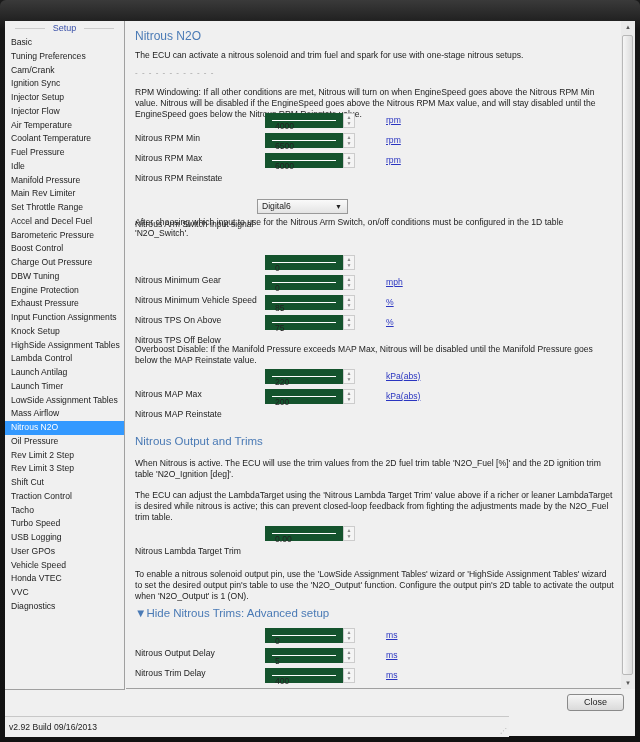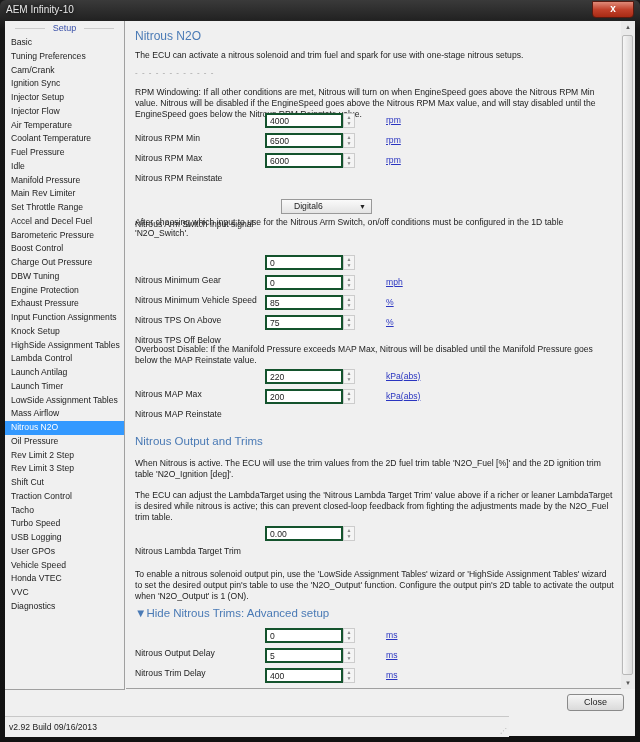--- a/index.html
+++ b/index.html
@@ -18,39 +18,35 @@
   .main { position:absolute; left:121px; top:0; width:495px; height:668px; overflow:hidden; border-bottom:1px solid #a0a0a0; padding-left:9px; box-sizing:border-box; }
   .scrollbar { position:absolute; left:616px; top:0; width:14px; height:668px; background:#eaeaea; }
   .sb-arrow { position:absolute; left:0; width:14px; height:12px; text-align:center; font-size:6px; line-height:12px; color:#555; }
   .sb-thumb { position:absolute; left:1px; top:14px; width:11px; height:640px; background:linear-gradient(90deg,#f6f6f6,#dcdcdc); border:1px solid #b8b8b8; border-radius:2px; box-sizing:border-box; }
   h1 { margin:0; position:absolute; left:9px; top:8px; font-weight:normal; font-size:12px; color:#4a7ab5; }
   h2 { margin:0; position:absolute; left:9px; font-weight:normal; font-size:11.5px; color:#4a7ab5; white-space:nowrap; }
   .p { position:absolute; left:9px; width:480px; font-size:8.6px; line-height:11px; color:#222; }
   .sep { position:absolute; left:9px; top:47px; font-size:8px; color:#999; letter-spacing:1px; }
   .row { position:absolute; left:9px; height:15px; width:300px; }
   .lbl { position:absolute; left:0; top:2px; font-size:8.6px; color:#222; white-space:nowrap;margin-top:18px; }
-  .inp { position:absolute; left:130px; top:0; width:78px; height:15px; background:#fff; border:2px solid #14532d; box-sizing:border-box; font-size:8.6px; line-height:13px; padding-left:3px; }
+  .inp { position:absolute; left:130px; top:0; width:78px; height:15px; background:#fff; border:7px solid #14532d; box-sizing:border-box; font-size:8.6px; line-height:13px; padding-left:3px; }
   .spin { position:absolute; left:208px; top:0; width:12px; height:15px; border:1px solid #ccc; box-sizing:border-box; background:#f4f4f4; font-size:5px; line-height:6px; text-align:center; color:#888; }
   .unit { position:absolute; left:227px; top:2px; font-size:8.6px; color:#2a35c0; text-decoration:underline; white-space:nowrap;padding-left:24px; }
-  .select { position:absolute; left:146px; top:0; width:91px; height:15px; background:linear-gradient(#fafafa,#e4e4e4); border:1px solid #999; box-sizing:border-box; font-size:8.6px; line-height:13px; padding-left:12px; }
+  .select { position:absolute; left:122px; top:0; width:91px; height:15px; background:linear-gradient(#fafafa,#e4e4e4); border:1px solid #999; box-sizing:border-box; font-size:8.6px; line-height:13px; padding-left:4px; }
   .select .arr { position:absolute; right:5px; top:0; font-size:7px; }
   .footer { position:absolute; left:0; top:669px; width:524px; height:26px; }
   .close-btn { position:absolute; left:562px; top:4px; width:57px; height:17px; background:linear-gradient(#f6f6f6,#dadada); border:1px solid #8a8a8a; border-radius:3px; text-align:center; line-height:15px; font-size:9px; box-sizing:border-box; }
   .statusbar { position:absolute; left:0; top:695px; width:504px; height:20px; border-top:1px solid #c8c8c8; background:#efefef; }
   .version { position:absolute; left:4px; top:5px; font-size:8.6px; color:#222; }
   .grip { position:absolute; right:2px; bottom:2px; font-size:7px; color:#999; }
 </style>
 </head>
 <body>
 
 <div class="window">
-  <div class="titlebar">
-    <span class="title">AEM Infinity-10</span>
-    <div class="close-x">x</div>
-  </div>
 
   <div class="client">
     <div class="sidebar">
       <div class="sidebar-head">Setup</div>
       <div id="nav">
           <div class="nav-item">Basic</div>
           <div class="nav-item">Tuning Preferences</div>
           <div class="nav-item">Cam/Crank</div>
           <div class="nav-item">Ignition Sync</div>
           <div class="nav-item">Injector Setup</div>

